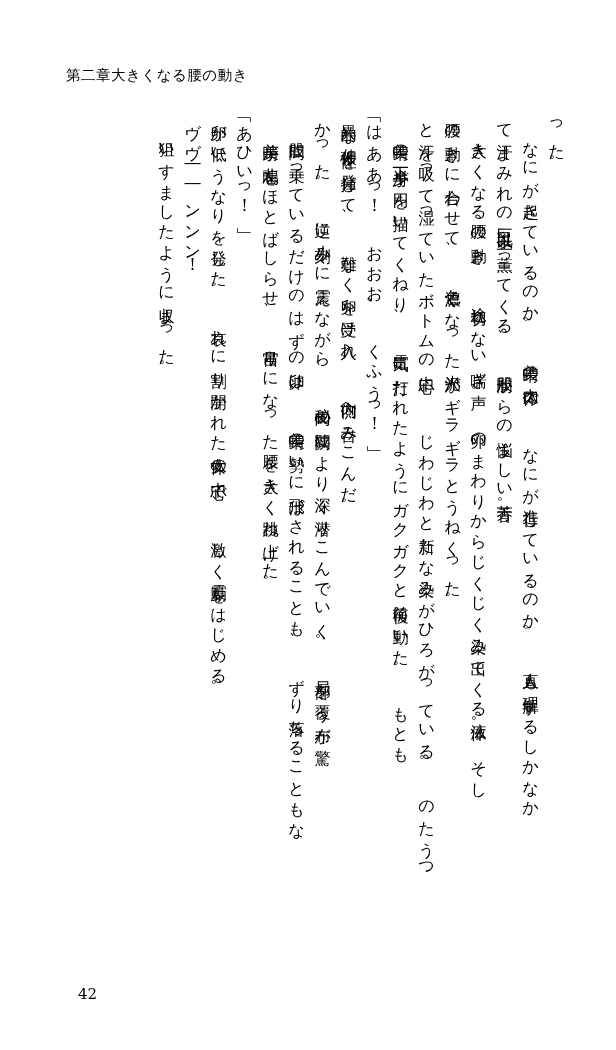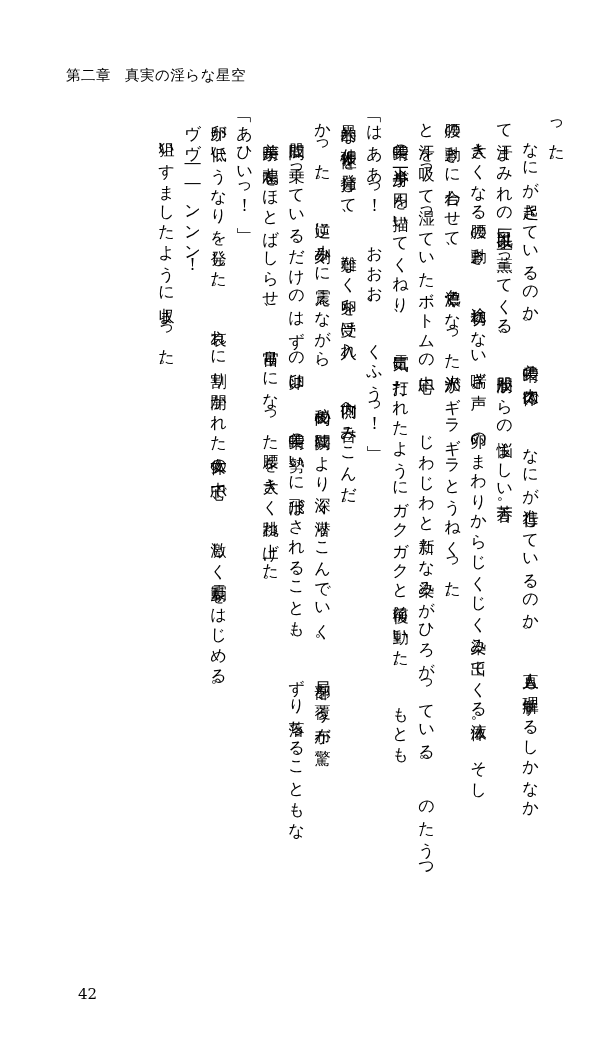--- a/index.html
+++ b/index.html
@@ -29,21 +29,20 @@
   .running-head {
     position: absolute;
     left: 66px;
     top: 66px;
     font-size: 14.5px;
     letter-spacing: 0.5px;
     white-space: nowrap;
     font-family: "DejaVu Serif", "Liberation Serif", serif;
   }
   .running-head .chapter-no {
-    margin-right: 14px;
   }
 
   
   .body-text {
     position: absolute;
     top: 112px;
     right: 52px;
     height: 840px;
     display: flex;
     flex-direction: row;
@@ -78,21 +77,21 @@
     font-size: 15px;
     font-family: "DejaVu Serif", "Liberation Serif", serif;
   }
 </style>
 </head>
 <body>
 
 <div class="page">
 
   <div class="running-head">
-    <span class="chapter-no">第二章</span><span>真実の淫らな星空</span>
+    <span class="chapter-no">第二章</span><span>大きくなる腰の動き</span>
   </div>
 
   <div class="body-text">
     <div class="col indent">狙いすましたように収まった。</div>
     <div class="col">ヴヴ――ンンン!</div>
     <div class="col">卵が低いうなりを発した。　哀れに割り開かれた女体の中心で、　激しく震動をはじめる。</div>
     <div class="col">「あひいっ!」</div>
     <div class="col indent">美晴が悲鳴をほとばしらせ、　宙吊りになった腰を大きく跳ね上げた。</div>
     <div class="col indent">股間に乗っているだけのはずの卵は、　美晴の勢いに飛ばされることも、　ずり落ちることもな</div>
     <div class="col">かった。　逆に小刻みに震えながら、　秘肉の狭間により深く潜りこんでいく。　局部を覆う布が驚</div>

